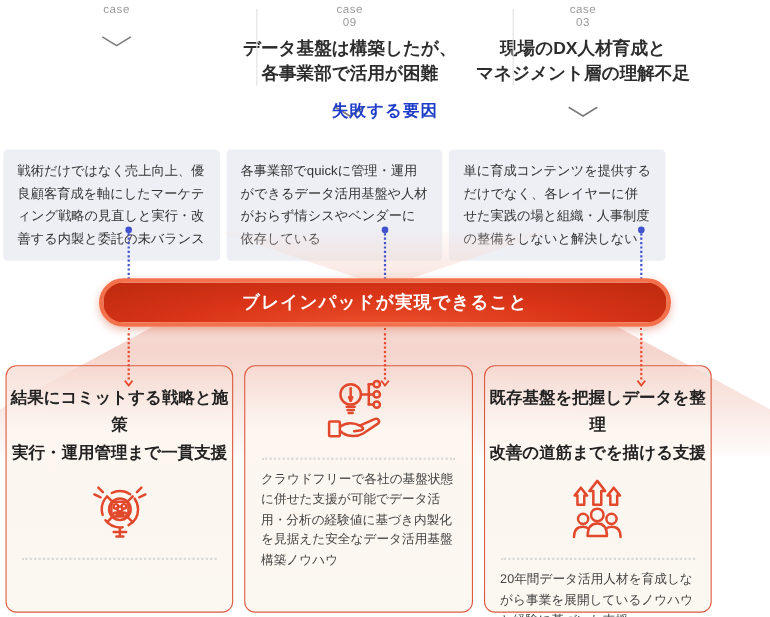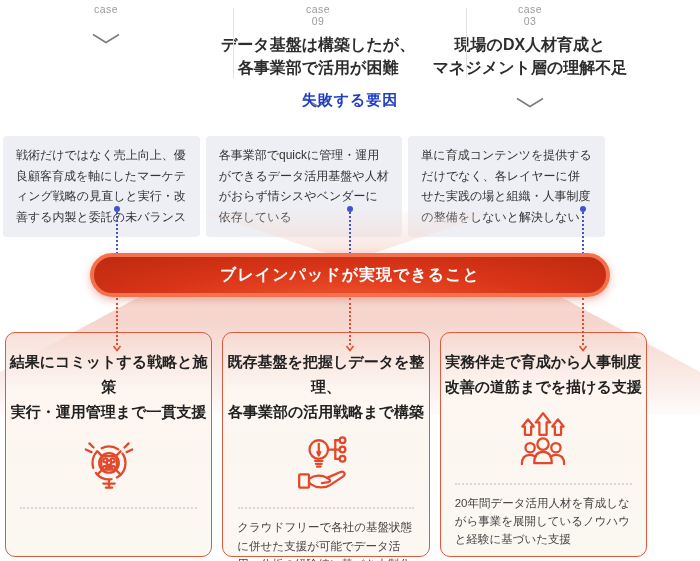--- a/index.html
+++ b/index.html
@@ -177,22 +177,20 @@
           <line x1="13" y1="11" x2="17" y2="15"></line>
             <line x1="9.5" y1="17" x2="15" y2="19.5"></line>
           <line x1="51" y1="11" x2="47" y2="15"></line>
             <line x1="54.5" y1="17" x2="49" y2="19.5"></line>
         </svg>
       </div>
       <div class="dotted-sep"></div>
     </div>
 
     <div class="solution-box">
-      <div class="solution-title">既存基盤を把握しデータを整理、
-各事業部の活用戦略まで構築</div>
       <div class="solution-icon">
         <svg class="icon-svg" width="66" height="66" viewBox="0 0 64 64">
           <circle cx="25" cy="17" r="9"></circle>
           <line x1="25" y1="11.5" x2="25" y2="19.5"></line>
             <polyline points="23.6,19.5 25,22.8 26.4,19.5"></polyline>
           <line x1="21.5" y1="28" x2="28.5" y2="28"></line>
             <line x1="22.2" y1="30.8" x2="27.8" y2="30.8"></line>
             <line x1="23.2" y1="33.5" x2="26.8" y2="33.5"></line>
           <line x1="34.5" y1="17" x2="41" y2="17"></line>
           <line x1="41" y1="8" x2="41" y2="26"></line>
@@ -205,21 +203,21 @@
           <rect x="6" y="41" width="9.5" height="13" rx="1"></rect>
           <path d="M15.5,45.5 C21,41.5 28,41.5 33,44.5 L46,38.8 C49.5,37.5 51.5,41 48.7,43 L36,51.5 C31,54.6 23,54.6 18,51 L15.5,49"></path>
           <path d="M33,44.5 C36,45.8 37,47.5 34.5,48.6 L28,49.5"></path>
         </svg>
       </div>
       <div class="dotted-sep"></div>
       <div class="solution-desc">クラウドフリーで各社の基盤状態に併せた支援が可能でデータ活用・分析の経験値に基づき内製化を見据えた安全なデータ活用基盤構築ノウハウ</div>
     </div>
 
     <div class="solution-box">
-      <div class="solution-title">実務伴走で育成から人事制度
+      <div class="solution-title">既存基盤を把握しデータを整理
 改善の道筋までを描ける支援</div>
       <div class="solution-icon">
         <svg class="icon-svg" width="66" height="66" viewBox="0 0 64 64">
           <path d="M32,5 L39,14 L35.5,14 L35.5,26 L28.5,26 L28.5,14 L25,14 Z"></path>
           <path d="M17.5,11 L23,18 L20.5,18 L20.5,26 L14.5,26 L14.5,18 L12,18 Z"></path>
           <path d="M46.5,11 L52,18 L49.5,18 L49.5,26 L43.5,26 L43.5,18 L41,18 Z"></path>
           <circle cx="19.5" cy="38.5" r="4.5"></circle>
           <path d="M11.5,54.5 C11.5,48.5 14.5,45.5 19.5,45.5 C21.6,45.5 23.3,46.2 24.5,47.4"></path>
           <circle cx="44.5" cy="38.5" r="4.5"></circle>
           <path d="M52.5,54.5 C52.5,48.5 49.5,45.5 44.5,45.5 C42.4,45.5 40.7,46.2 39.5,47.4"></path>

